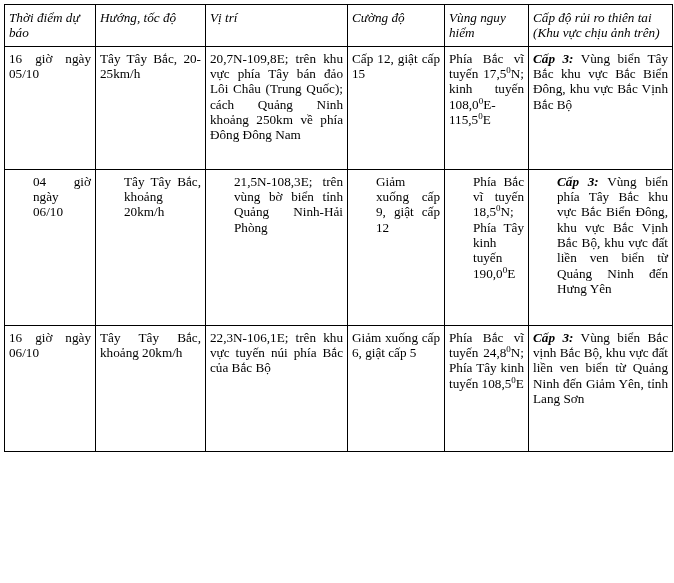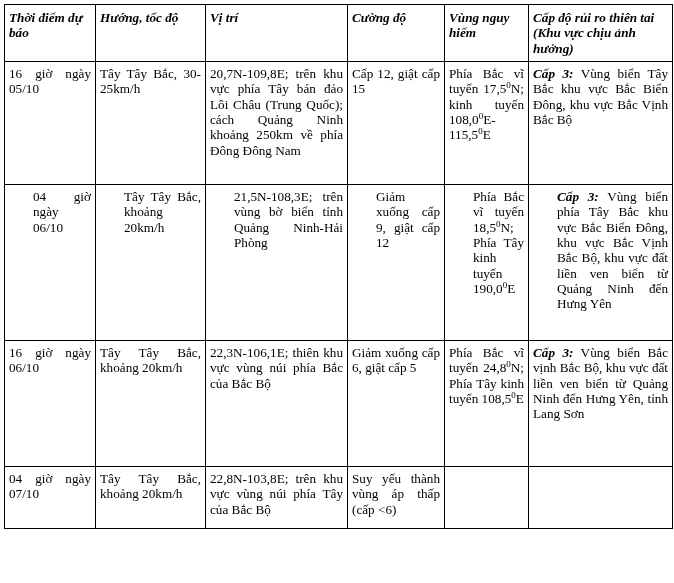--- a/index.html
+++ b/index.html
@@ -34,21 +34,21 @@
     border: 1px solid #000000;
     vertical-align: top;
     padding: 4px 4px 4px 4px;
     box-sizing: border-box;
     text-align: justify;
     text-justify: inter-word;
     hyphens: none;
   }
   table.forecast thead th {
     font-style: italic;
-    font-weight: bold;
+    font-weight: normal;
     text-align: left;
     padding-top: 5px;
     padding-bottom: 5px;
   }
   
   col.c0 { width: 91px; }
   col.c1 { width: 110px; }
   col.c2 { width: 142px; }
   col.c3 { width: 97px; }
   col.c4 { width: 84px; }
@@ -85,56 +85,48 @@
         <col class="c4">
         <col class="c5">
     </colgroup>
     <thead>
       <tr>
         <th>Thời điểm dự báo</th>
         <th>Hướng, tốc độ</th>
         <th>Vị trí</th>
         <th>Cường độ</th>
         <th>Vùng nguy hiểm</th>
-        <th>Cấp độ rủi ro thiên tai (Khu vực chịu ảnh hưởng)</th>
+        <th>Cấp độ rủi ro thiên tai (Khu vực chịu ảnh trên)</th>
       </tr>
     </thead>
     <tbody>
 
       <tr class="r0">
         <td class="cell-time">16 giờ ngày 05/10</td>
-        <td class="cell-dir">Tây Tây Bắc, 30-25km/h</td>
+        <td class="cell-dir">Tây Tây Bắc, 20-25km/h</td>
         <td class="cell-pos">20,7N-109,8E; trên khu vực phía Tây bán đảo Lôi Châu (Trung Quốc); cách Quảng Ninh khoảng 250km về phía Đông Đông Nam</td>
         <td class="cell-int">Cấp 12, giật cấp 15</td>
         <td class="cell-zone"><span>Phía Bắc vĩ tuyến 17,5</span><sup class="deg">0</sup><span>N; kinh tuyến 108,0</span><sup class="deg">0</sup><span>E-115,5</span><sup class="deg">0</sup><span>E</span></td>
         <td class="cell-risk"><span class="bold">Cấp 3:</span><span> Vùng biển Tây Bắc khu vực Bắc Biển Đông, khu vực Bắc Vịnh Bắc Bộ</span></td>
       </tr>
 
       <tr class="r1">
         <td class="cell-time">04 giờ ngày 06/10</td>
         <td class="cell-dir">Tây Tây Bắc, khoảng 20km/h</td>
         <td class="cell-pos">21,5N-108,3E; trên vùng bờ biển tỉnh Quảng Ninh-Hải Phòng</td>
         <td class="cell-int">Giảm xuống cấp 9, giật cấp 12</td>
         <td class="cell-zone"><span>Phía Bắc vĩ tuyến 18,5</span><sup class="deg">0</sup><span>N; Phía Tây kinh tuyến 190,0</span><sup class="deg">0</sup><span>E</span></td>
         <td class="cell-risk"><span class="bold">Cấp 3:</span><span> Vùng biển phía Tây Bắc khu vực Bắc Biển Đông, khu vực Bắc Vịnh Bắc Bộ, khu vực đất liền ven biển từ Quảng Ninh đến Hưng Yên</span></td>
       </tr>
 
       <tr class="r2">
         <td class="cell-time">16 giờ ngày 06/10</td>
         <td class="cell-dir">Tây Tây Bắc, khoảng 20km/h</td>
-        <td class="cell-pos">22,3N-106,1E; thiên khu vực vùng núi phía Bắc của Bắc Bộ</td>
+        <td class="cell-pos">22,3N-106,1E; trên khu vực tuyến núi phía Bắc của Bắc Bộ</td>
         <td class="cell-int">Giảm xuống cấp 6, giật cấp 5</td>
         <td class="cell-zone"><span>Phía Bắc vĩ tuyến 24,8</span><sup class="deg">0</sup><span>N; Phía Tây kinh tuyến 108,5</span><sup class="deg">0</sup><span>E</span></td>
-        <td class="cell-risk"><span class="bold">Cấp 3:</span><span> Vùng biển Bắc vịnh Bắc Bộ, khu vực đất liền ven biển từ Quảng Ninh đến Hưng Yên, tỉnh Lang Sơn</span></td>
+        <td class="cell-risk"><span class="bold">Cấp 3:</span><span> Vùng biển Bắc vịnh Bắc Bộ, khu vực đất liền ven biển từ Quảng Ninh đến Giảm Yên, tỉnh Lang Sơn</span></td>
       </tr>
 
-      <tr class="r3">
-        <td class="cell-time">04 giờ ngày 07/10</td>
-        <td class="cell-dir">Tây Tây Bắc, khoảng 20km/h</td>
-        <td class="cell-pos">22,8N-103,8E; trên khu vực vùng núi phía Tây của Bắc Bộ</td>
-        <td class="cell-int">Suy yếu thành vùng áp thấp (cấp &lt;6)</td>
-        <td class="cell-zone"></td>
-        <td class="cell-risk"></td>
-      </tr>
 
     </tbody>
   </table>
 </div>
 
 </body></html>

